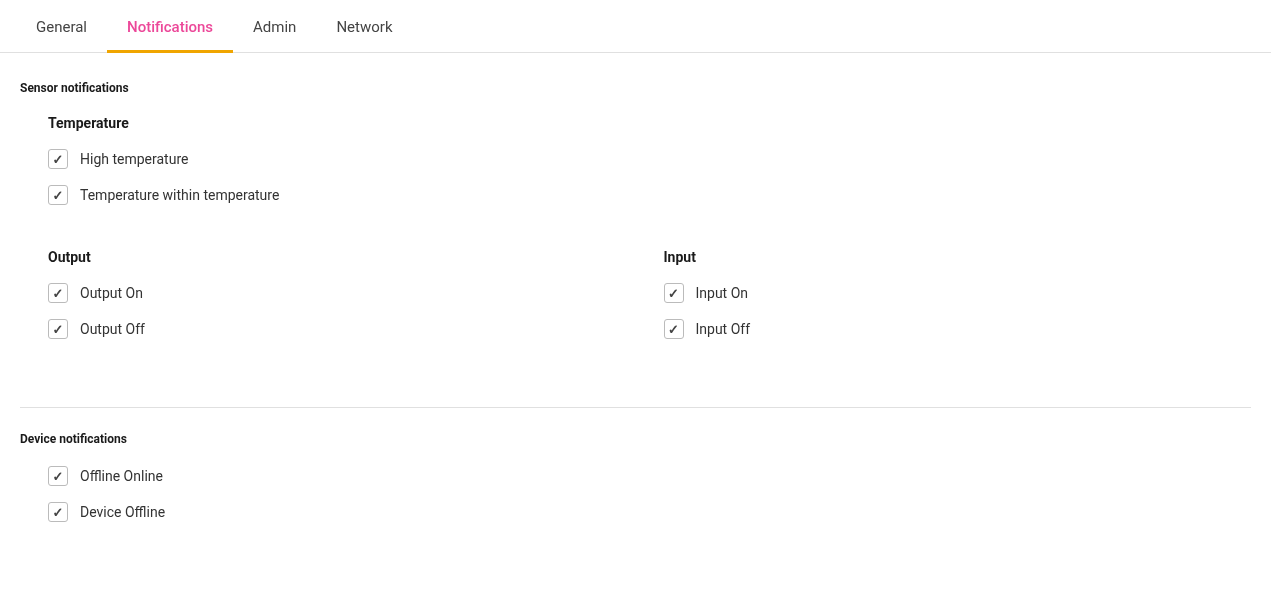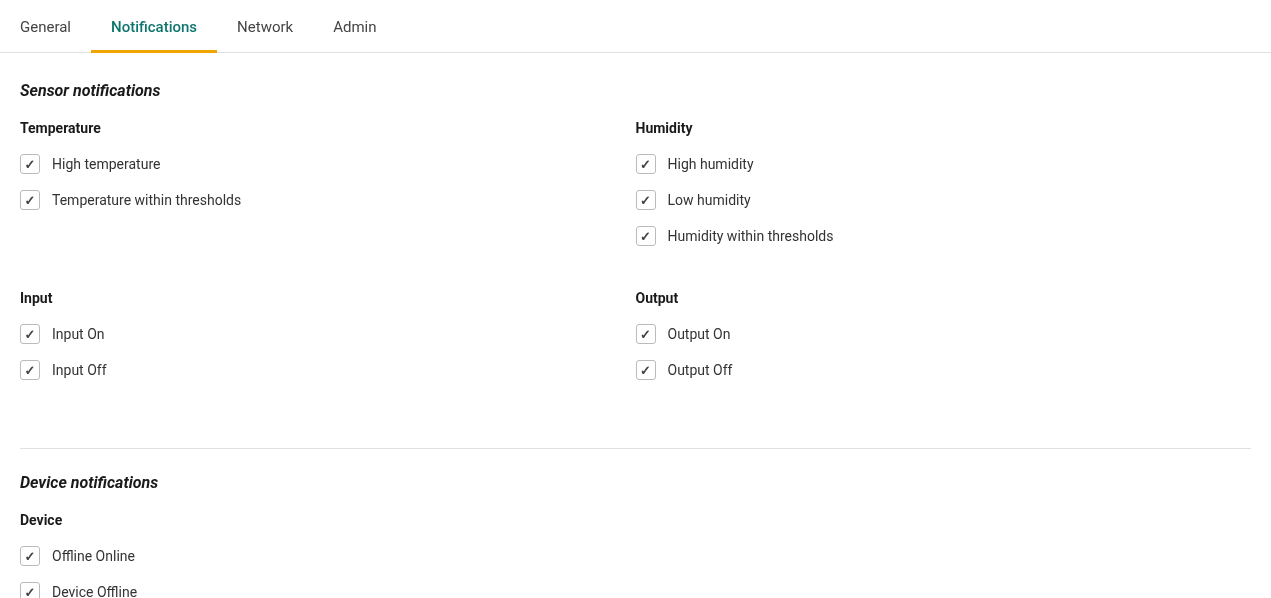--- a/index.html
+++ b/index.html
@@ -11,46 +11,45 @@
       font-family: -apple-system, BlinkMacSystemFont, 'Segoe UI', Roboto, sans-serif;
       background: #fff;
       color: #2d2d2d;
       font-size: 15px;
     }
     
     .tabs {
       display: flex;
       align-items: flex-end;
       border-bottom: 1px solid #e0e0e0;
-      padding: 0 0;
+      padding: 0 16px;
     }
     .tab {
       padding: 18px 20px 14px;
       cursor: pointer;
       font-size: 15px;
       color: #444;
       text-decoration: none;
       border-bottom: 3px solid transparent;
       margin-bottom: -1px;
     }
     .tab.active {
-      color: #0f766e;
+      color: #ec4899;
       border-bottom: 3px solid #f0a500;
       font-weight: 500;
     }
     
     .content {
       padding: 28px 20px;
     }
     .section-title {
-      font-size: 16px;
+      font-size: 12px;
       font-weight: 700;
       color: #1a1a1a;
       margin-bottom: 20px;
-      font-style: italic;
     }
     .section-divider {
       border: none;
       border-top: 1px solid #e0e0e0;
       margin: 24px 0;
     }
     .two-col {
       display: grid;
       grid-template-columns: 1fr 1fr;
       gap: 0;
@@ -92,100 +91,85 @@
     }
     .custom-checkbox.checked::after {
       content: '✓';
       font-size: 13px;
       color: #444;
       font-weight: 700;
       line-height: 1;
     }
     .group-section {
       margin-bottom: 28px;
+      margin-left: 28px;
     }
   </style>
 </head>
 <body>
 
 <nav class="tabs">
   <a class="tab">General</a>
   <a class="tab active">Notifications</a>
+  <a class="tab">Admin</a>
   <a class="tab">Network</a>
-  <a class="tab">Admin</a>
 </nav>
 
 <div class="content">
 
   <div class="section-title">Sensor notifications</div>
 
   <div class="two-col">
 
     <div class="col group-section">
       <div class="col-title">Temperature</div>
       <div class="checkbox-item">
         <div class="custom-checkbox checked"></div>
         <label>High temperature</label>
       </div>
       <div class="checkbox-item">
         <div class="custom-checkbox checked"></div>
-        <label>Temperature within thresholds</label>
+        <label>Temperature within temperature</label>
       </div>
     </div>
 
+  </div>
+
+  <div class="two-col">
+
     <div class="col group-section">
-      <div class="col-title">Humidity</div>
+      <div class="col-title">Output</div>
       <div class="checkbox-item">
         <div class="custom-checkbox checked"></div>
-        <label>High humidity</label>
+        <label>Output On</label>
       </div>
       <div class="checkbox-item">
         <div class="custom-checkbox checked"></div>
-        <label>Low humidity</label>
-      </div>
-      <div class="checkbox-item">
-        <div class="custom-checkbox checked"></div>
-        <label>Humidity within thresholds</label>
+        <label>Output Off</label>
       </div>
     </div>
-  </div>
-
-  <div class="two-col">
 
     <div class="col group-section">
       <div class="col-title">Input</div>
       <div class="checkbox-item">
         <div class="custom-checkbox checked"></div>
         <label>Input On</label>
       </div>
       <div class="checkbox-item">
         <div class="custom-checkbox checked"></div>
         <label>Input Off</label>
       </div>
     </div>
-
-    <div class="col group-section">
-      <div class="col-title">Output</div>
-      <div class="checkbox-item">
-        <div class="custom-checkbox checked"></div>
-        <label>Output On</label>
-      </div>
-      <div class="checkbox-item">
-        <div class="custom-checkbox checked"></div>
-        <label>Output Off</label>
-      </div>
-    </div>
   </div>
 
   <hr class="section-divider">
 
   <div class="section-title">Device notifications</div>
 
   <div class="group-section">
-    <div class="col-title">Device</div>
     <div class="checkbox-item">
       <div class="custom-checkbox checked"></div>
       <label>Offline Online</label>
     </div>
     <div class="checkbox-item">
       <div class="custom-checkbox checked"></div>
       <label>Device Offline</label>
     </div>
   </div>
 

